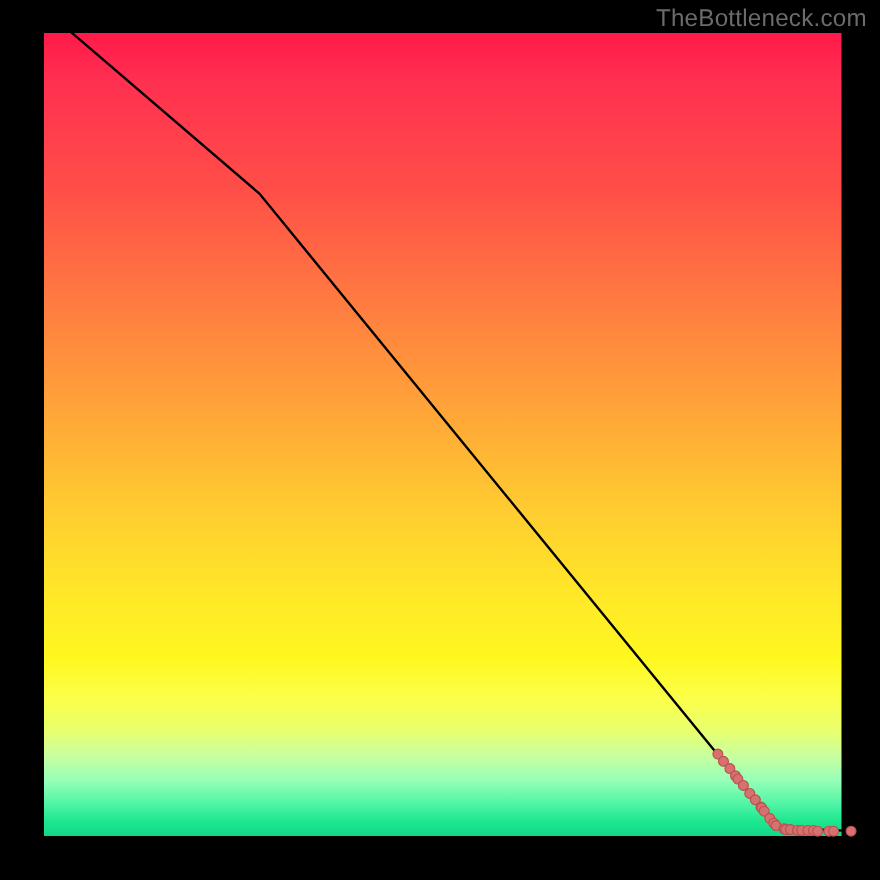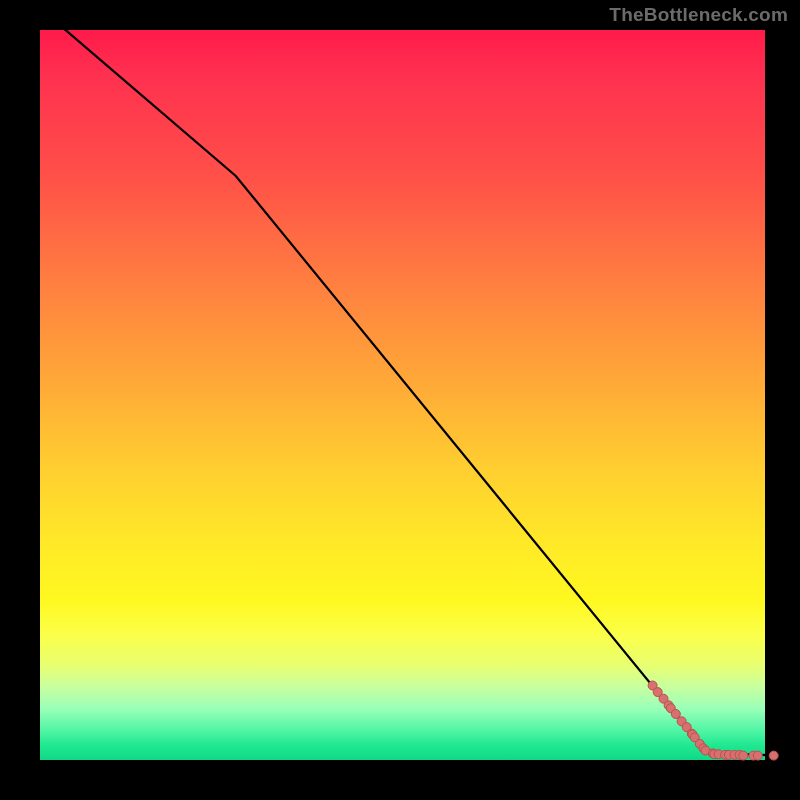--- a/index.html
+++ b/index.html
@@ -9,22 +9,22 @@
     background: #000;
     position: relative;
     font-family: Arial, sans-serif;
     overflow: hidden;
   }
   .watermark {
     position: absolute;
     top: 4px;
     right: 12px;
     color: #6b6b6b;
-    font-size: 19px;
-    font-weight: 700;
+    font-size: 22px;
+    font-weight: 400;
     z-index: 10;
     letter-spacing: 0.2px;
   }
   .plot-area {
     position: absolute;
     left: 40px;
     top: 30px;
     width: 725px;
     height: 730px;
   }

